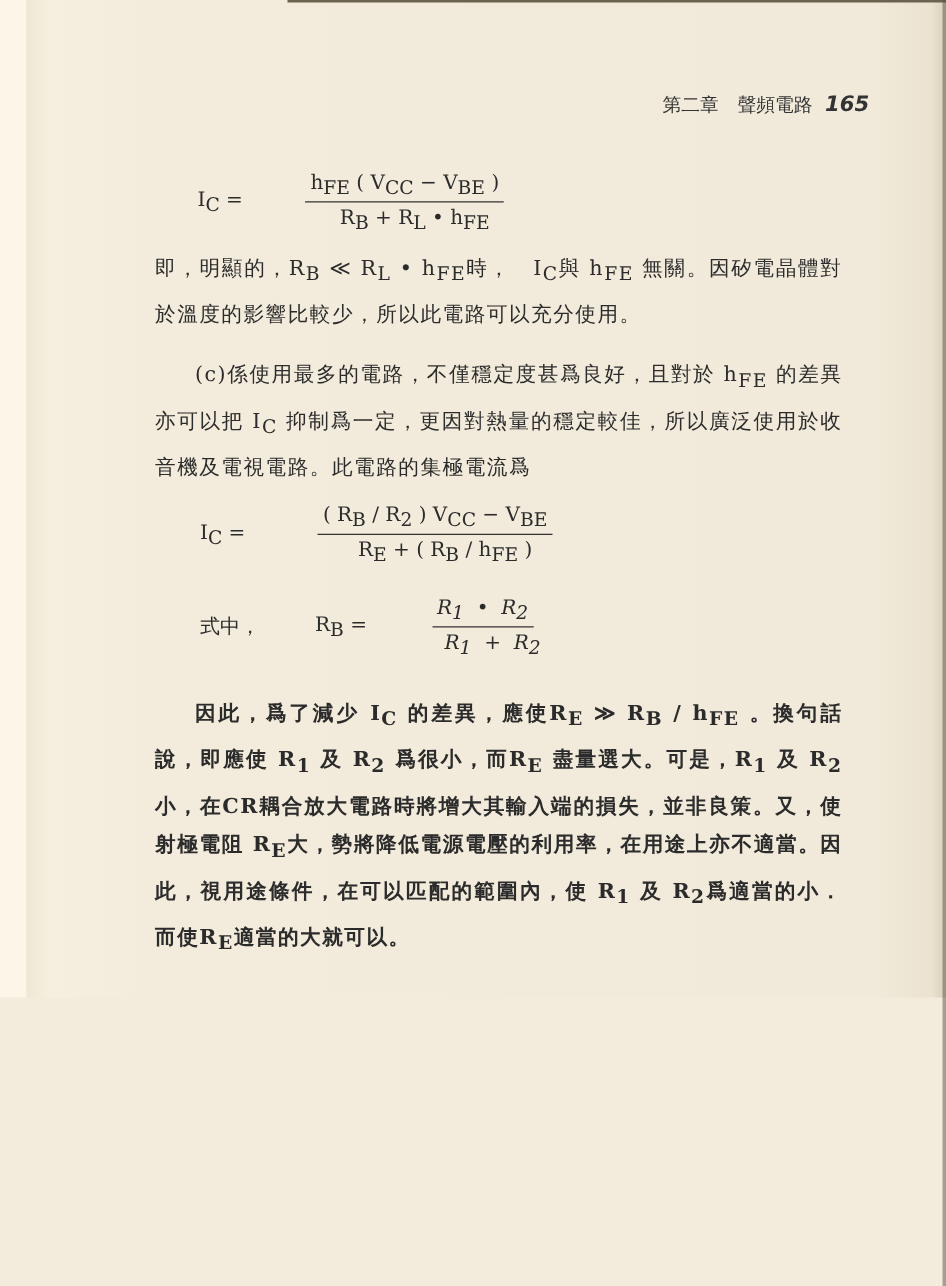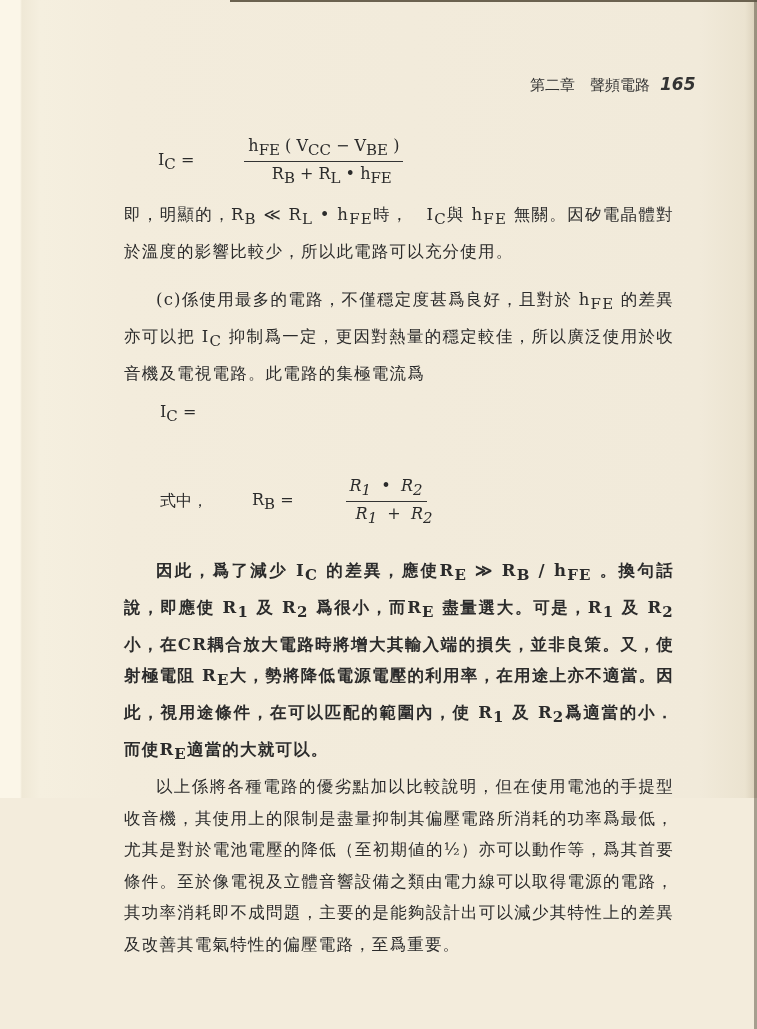--- a/index.html
+++ b/index.html
@@ -51,27 +51,30 @@
       <span class="d">R<sub>B</sub> + R<sub>L</sub> • h<sub>FE</sub></span>
     </span>
   </div>
 
   <p class="p indent" style="top:284px;">(c)係使用最多的電路，不僅穩定度甚爲良好，且對於 h<sub>FE</sub> 的差異亦可以把 I<sub>C</sub> 抑制爲一定，更因對熱量的穩定較佳，所以廣泛使用於收音機及電視電路。此電路的集極電流爲</p>
 
   <p class="p" style="top:199px;">即，明顯的，R<sub>B</sub> ≪ R<sub>L</sub> • h<sub>FE</sub>時，　I<sub>C</sub>與 h<sub>FE</sub> 無關。因矽電晶體對於溫度的影響比較少，所以此電路可以充分使用。</p>
 
   <div class="eq" style="left:160px; top:402px;">
     <span><span>I</span><sub>C</sub> =</span>
+    <span class="frac" style="margin-left:14px;">
+      <span class="n">( R<sub>B</sub> / R<sub>2</sub> ) V<sub>CC</sub> − V<sub>BE</sub></span>
+      <span class="d">R<sub>E</sub> + ( R<sub>B</sub> / h<sub>FE</sub> )</span>
+    </span>
   </div>
 
   <div class="eq" style="left:160px; top:476px;">
     <span>式中，</span>
     <span><span>R</span><sub>B</sub> =</span>
     <span class="frac" style="margin-left:2px;font-style:italic;">
       <span class="n">R<sub>1</sub> &nbsp;•&nbsp; R<sub>2</sub></span>
       <span class="d">R<sub>1</sub> &nbsp;+ &nbsp;R<sub>2</sub></span>
     </span>
   </div>
 
   <p class="p indent" style="top:555px;font-weight:bold;">因此，爲了減少 I<sub>C</sub> 的差異，應使R<sub>E</sub> ≫ R<sub>B</sub> / h<sub>FE</sub> 。換句話說，即應使 R<sub>1</sub> 及 R<sub>2</sub> 爲很小，而R<sub>E</sub> 盡量選大。可是，R<sub>1</sub> 及 R<sub>2</sub>小，在CR耦合放大電路時將增大其輸入端的損失，並非良策。又，使射極電阻 R<sub>E</sub>大，勢將降低電源電壓的利用率，在用途上亦不適當。因此，視用途條件，在可以匹配的範圍內，使 R<sub>1</sub> 及 R<sub>2</sub>爲適當的小．而使R<sub>E</sub>適當的大就可以。</p>
 
-  <p class="p indent" style="top:771px;">以上係將各種電路的優劣點加以比較說明，但在使用電池的手提型收音機，其使用上的限制是盡量抑制其偏壓電路所消耗的功率爲最低，尤其是對於電池電壓的降低（至初期値的½）亦可以動作等，爲其首要條件。至於像電視及立體音響設備之類由電力線可以取得電源的電路，其功率消耗即不成問題，主要的是能夠設計出可以減少其特性上的差異及改善其電氣特性的偏壓電路，至爲重要。</p>
 </div>
 
 </body></html>

